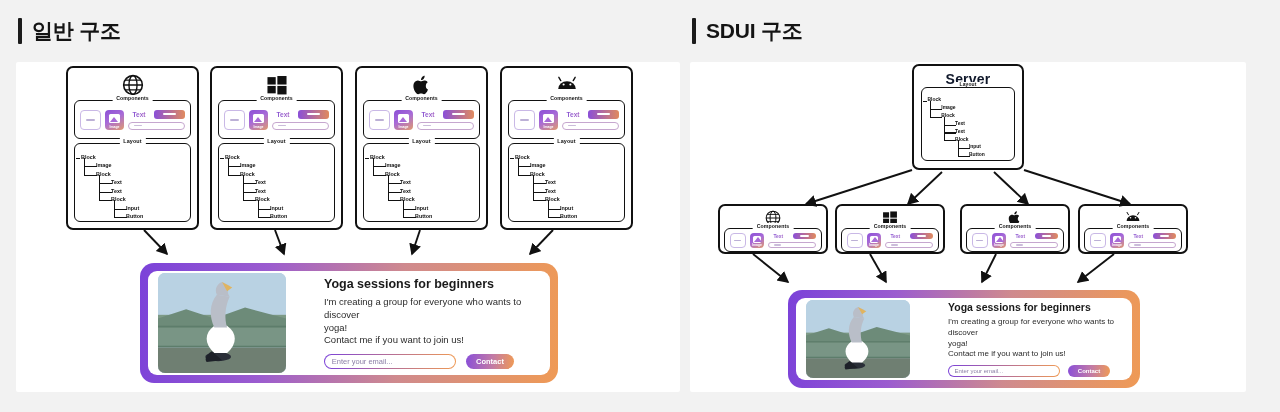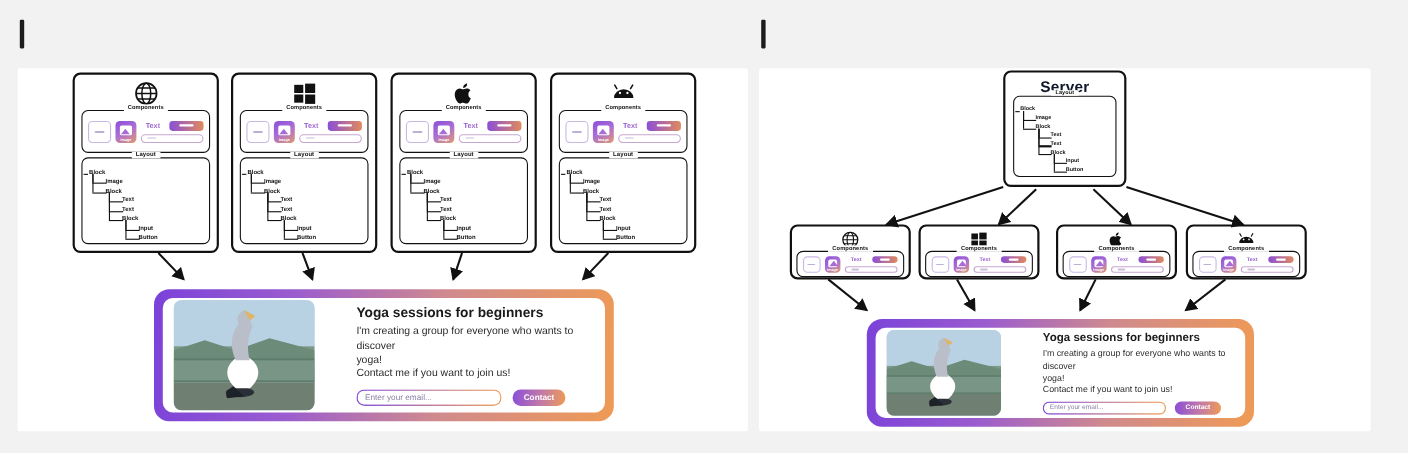--- a/index.html
+++ b/index.html
@@ -157,20 +157,21 @@
   }
 </style>
 </head>
 <body>
 
 <div class="page">
 
   <div class="panel panel-left">
     <div class="heading">
       <div class="heading-bar"></div>
+      <div class="heading-text">일반 구조</div>
     </div>
 
     <div class="board board-left">
 
       <div class="device" id="L-dev0" style="left: 50px; top: 4px; width: 133px; height: 164px; padding: 6px; gap: 4px;">
           <div class="dev-icon">
             <svg viewBox="0 0 24 24" width="22" height="22">
               <circle cx="12" cy="12" r="10.2" fill="none" stroke="#111" stroke-width="1.7"></circle>
               <ellipse cx="12" cy="12" rx="4.4" ry="10.2" fill="none" stroke="#111" stroke-width="1.5"></ellipse>
               <line x1="1.9" y1="12" x2="22.1" y2="12" stroke="#111" stroke-width="1.5"></line>
@@ -459,20 +460,21 @@
               </div>
             </div>
           </div>
         </div>
     </div>
   </div>
 
   <div class="panel panel-right">
     <div class="heading">
       <div class="heading-bar"></div>
+      <div class="heading-text">SDUI 구조</div>
     </div>
 
     <div class="board board-right">
 
       <div class="server" id="R-server" style="left: 222px; top: 2px; width: 112px; height: 106px; padding: 5px 7px 7px;">
           <div class="server-title">Server</div>
           <div class="fieldset" style="height:76px">
             <div class="legend" style="font-size:4.968000000000001px">Layout</div>
             <div class="tree">
               <div class="hline" style="left:0.92px;top:12.852400000000001px;width:3.6800000000000006px"></div>

